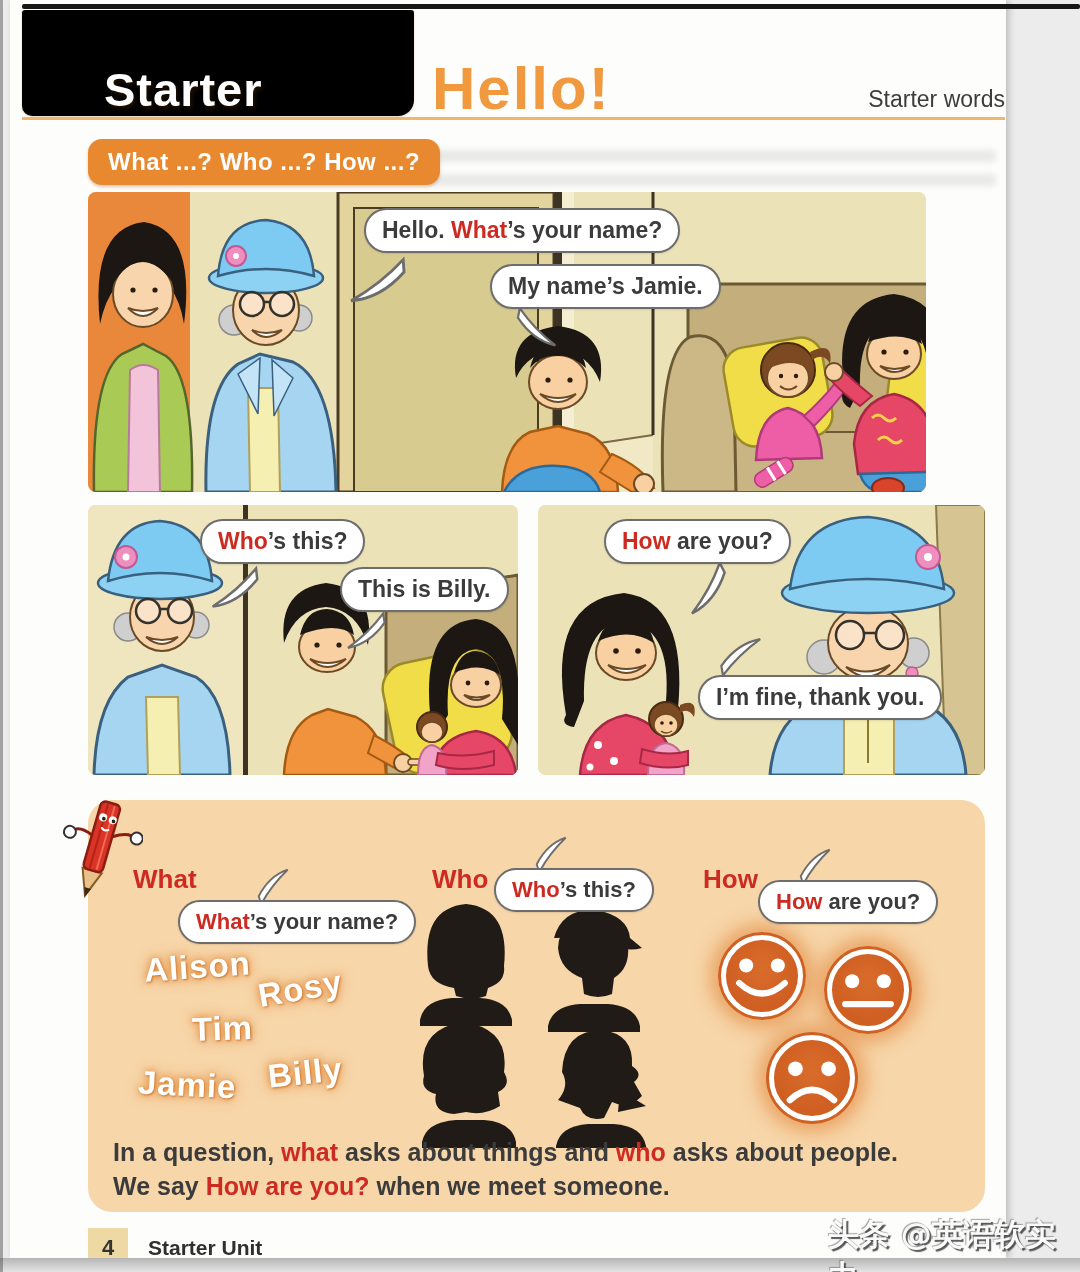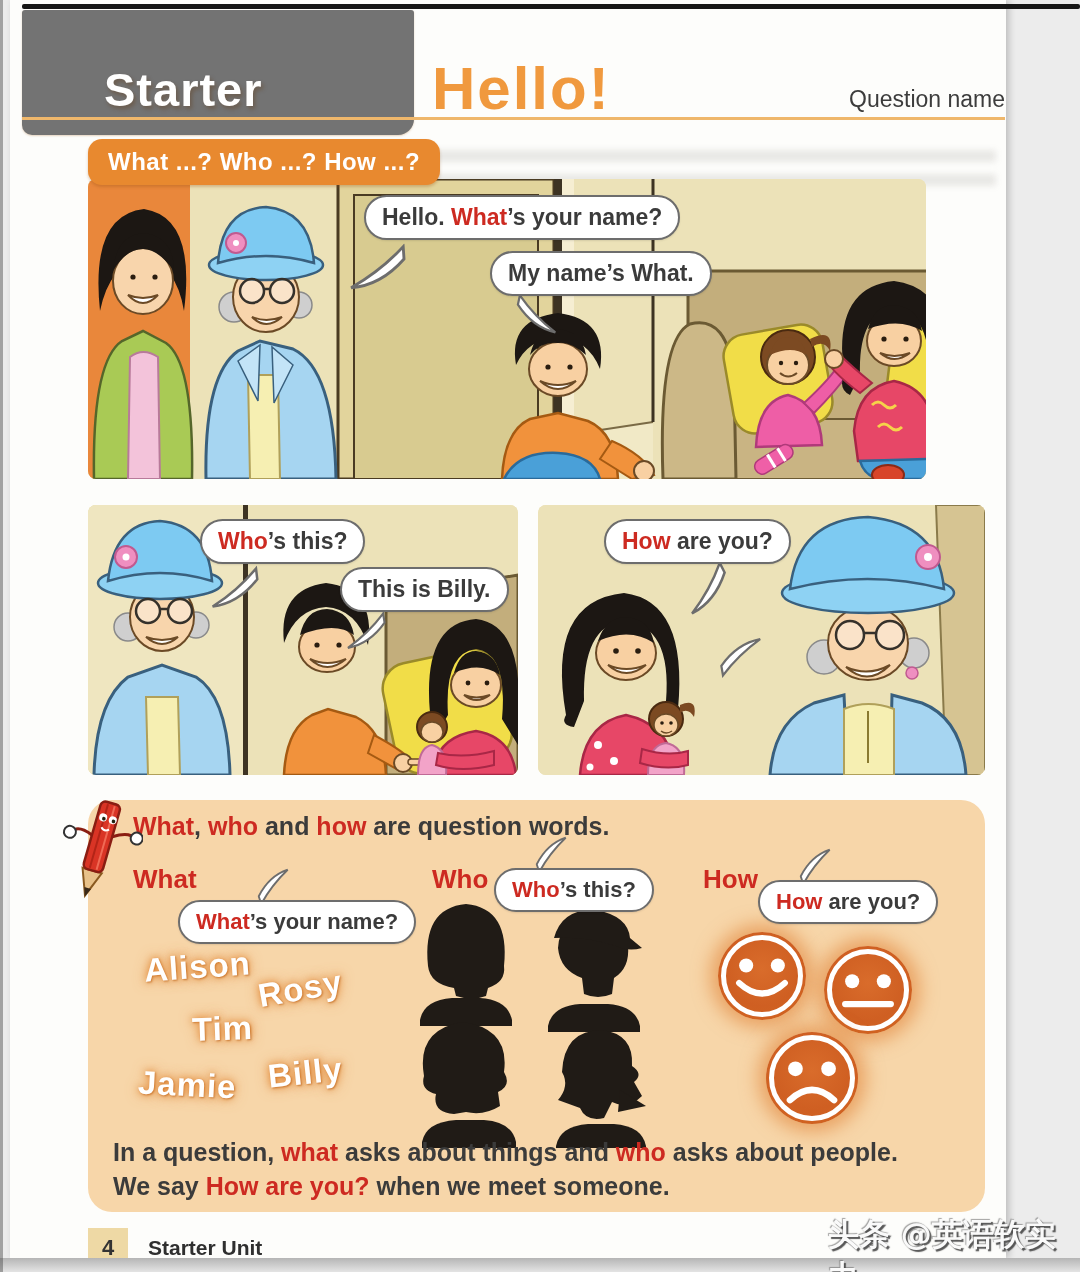--- a/index.html
+++ b/index.html
@@ -11,42 +11,42 @@
 
   
   .left-edge{position:absolute;left:0;top:0;width:3px;height:1272px;background:#4a4a4a;opacity:.45;z-index:8;}
   .page{position:absolute;left:10px;top:0;width:996px;height:1258px;background:#fdfdfb;
         box-shadow:3px 0 7px rgba(0,0,0,.20);z-index:1;}
   .top-edge-line{position:absolute;left:22px;top:4px;width:1058px;height:5px;background:#161616;z-index:8;border-radius:2px;}
   .bottom-band{position:absolute;left:0;top:1258px;width:1080px;height:14px;
         background:linear-gradient(180deg,#b5b5b5,#e4e4e4);z-index:7;}
 
   
-  .unit-tab{position:absolute;left:22px;top:10px;width:392px;height:125px;background:#737373;
+  .unit-tab{position:absolute;left:22px;top:10px;width:392px;height:106px;background:#000000;
         border-radius:3px 3px 16px 10px;z-index:2;box-shadow:0 1px 2px rgba(160,90,20,.25);}
   .unit-tab .unit-word{position:absolute;left:82px;top:52px;font-size:47px;font-weight:bold;color:#ffffff;
         letter-spacing:1px;text-shadow:2px 3px 4px rgba(95,50,5,.35);}
   .hello-title{position:absolute;left:432px;top:54px;font-size:60px;font-weight:bold;color:#f0993e;
         letter-spacing:2px;z-index:2;}
   .header-rule{position:absolute;left:22px;top:117px;width:983px;height:3px;background:#efb76b;z-index:2;}
   .topic-label{position:absolute;left:815px;top:86px;width:190px;text-align:right;font-size:23px;color:#3c3c3c;z-index:2;}
 
   
   .q-badge{position:absolute;left:88px;top:139px;background:#e8892f;color:#fff;font-size:24px;font-weight:bold;
         padding:9px 20px;border-radius:14px;z-index:3;letter-spacing:.5px;box-shadow:0 2px 3px rgba(150,80,20,.3);}
 
   
   .bleed{position:absolute;filter:blur(3px);z-index:2;
         background:repeating-linear-gradient(180deg,rgba(120,118,110,.28) 0 12px,transparent 12px 24px);}
   .bleed.b1{left:430px;top:150px;width:566px;height:36px;opacity:.55;}
   .bleed.b2{left:610px;top:1130px;width:350px;height:74px;opacity:.14;}
 
   
   .panel{position:absolute;background:#ece2b8;border-radius:8px;overflow:hidden;z-index:2;}
-  .panel-1{left:88px;top:179px;width:838px;height:300px;text-align:center;}
+  .panel-1{left:88px;top:192px;width:838px;height:300px;text-align:center;}
   .panel-2{left:88px;top:505px;width:430px;height:270px;}
   .panel-3{left:538px;top:505px;width:447px;height:270px;}
   .scene{position:absolute;left:0;top:0;z-index:1;}
 
   
   .bubble{position:absolute;background:#fff;border:2.5px solid #6d6d6d;border-radius:24px;
         padding:7px 16px;font-size:23px;font-weight:bold;color:#3b3b3b;white-space:nowrap;z-index:4;
         box-shadow:0 1px 2px rgba(0,0,0,.10);}
   .seg-red{color:#cd2a21;}
   .seg-dark{color:#3b3b3b;}
@@ -104,21 +104,21 @@
 
   <div class="page"></div>
   <div class="left-edge"></div>
   <div class="top-edge-line"></div>
 
   <div class="unit-tab">
     <span class="unit-word">Starter</span>
   </div>
   <div class="hello-title">Hello!</div>
   <div class="header-rule"></div>
-  <div class="topic-label">Question name</div>
+  <div class="topic-label">Starter words</div>
 
   <div class="q-badge">What ...? Who ...? How ...?</div>
 
   <div class="bleed b1"></div>
   <div class="bleed b2"></div>
 
   <div class="panel panel-1">
     <svg class="scene" width="897" height="300" viewBox="0 0 897 300">
       <rect x="0" y="0" width="897" height="300" fill="#ece2b8"></rect>
       <rect x="0" y="0" width="102" height="300" fill="#e9873b"></rect>
@@ -208,21 +208,21 @@
       <path d="M772,282 Q776,296 790,300 L846,300 Q852,288 842,280 Z" fill="#4aa0d8" stroke="#2a6a9a" stroke-width="2.5"></path>
       <ellipse cx="800" cy="296" rx="16" ry="10" fill="#d8452a" stroke="#8a2a16" stroke-width="2"></ellipse>
     </svg>
     <svg class="tail" style="left:268px;top:58px;transform:rotate(18deg);" width="46" height="64" viewBox="0 0 40 54">
         <path d="M34,2 Q22,28 2,50 Q26,40 38,12 Z"></path>
       </svg>
     <svg class="tail" style="left:430px;top:112px;transform:scaleX(-1) rotate(10deg);" width="36" height="48" viewBox="0 0 40 54">
         <path d="M34,2 Q22,28 2,50 Q26,40 38,12 Z"></path>
       </svg>
     <div class="bubble" style="left:276px;top:16px;"><span class="seg-dark">Hello. </span><span class="seg-red">What</span><span class="seg-dark">’s your name?</span></div>
-    <div class="bubble" style="left:402px;top:72px;"><span class="seg-dark">My name’s What.</span></div>
+    <div class="bubble" style="left:402px;top:72px;"><span class="seg-dark">My name’s Jamie.</span></div>
   </div>
 
   <div class="panel panel-2">
     <svg class="scene" width="430" height="270" viewBox="0 0 430 270">
       <rect x="0" y="0" width="430" height="270" fill="#ece2b8"></rect>
       <rect x="0" y="0" width="155" height="270" fill="#efe6c0"></rect>
       <rect x="155" y="0" width="5" height="270" fill="#3d3323"></rect>
       <polygon points="298,92 430,70 430,270 298,270" fill="#c3ae7c" stroke="#6b5a33" stroke-width="3"></polygon>
       <g transform="rotate(-12 360 205)">
           <rect x="300" y="150" width="118" height="112" rx="26" fill="#f1dd48" stroke="#9a8a2a" stroke-width="2.5"></rect>
@@ -316,20 +316,21 @@
       <circle cx="374" cy="168" r="6" fill="#ef8fc0" stroke="#c05a90" stroke-width="1.5"></circle>
       <path d="M308,162 Q330,182 352,160 Q330,172 308,162 Z" fill="#fff" stroke="#6b4a26" stroke-width="2"></path>
     </svg>
     <svg class="tail" style="left:150px;top:56px;transform:rotate(-5deg);" width="40" height="56" viewBox="0 0 40 54">
         <path d="M34,2 Q22,28 2,50 Q26,40 38,12 Z"></path>
       </svg>
     <svg class="tail" style="left:184px;top:126px;transform:rotate(192deg);" width="36" height="50" viewBox="0 0 40 54">
         <path d="M34,2 Q22,28 2,50 Q26,40 38,12 Z"></path>
       </svg>
     <div class="bubble" style="left:66px;top:14px;"><span class="seg-red">How</span><span class="seg-dark"> are you?</span></div>
+    <div class="bubble" style="left:160px;top:170px;"><span class="seg-dark">I’m fine, thank you.</span></div>
   </div>
 
   <div class="summary">
 
     <svg class="pencil" viewBox="0 0 86 120">
       <g transform="rotate(16 43 60)">
         <path d="M30,78 L50,78 L40,104 Z" fill="#e8c28a" stroke="#8a5a20" stroke-width="2"></path>
         <path d="M37,96 L44,96 L40,105 Z" fill="#3a2a1a"></path>
         <rect x="30" y="8" width="20" height="70" rx="5" fill="#d93425" stroke="#8a1d12" stroke-width="2.5"></rect>
         <line x1="37" y1="10" x2="37" y2="76" stroke="#b32417" stroke-width="2"></line>
@@ -339,21 +340,20 @@
         <circle cx="37" cy="25" r="1.8" fill="#221"></circle>
           <circle cx="47" cy="25" r="1.8" fill="#221"></circle>
         <path d="M37,34 Q41,38 45,34" fill="none" stroke="#fff" stroke-width="2"></path>
         <path d="M30,44 Q14,38 10,46" fill="none" stroke="#8a1d12" stroke-width="3"></path>
         <circle cx="8" cy="47" r="6" fill="#fff" stroke="#333" stroke-width="2"></circle>
         <path d="M50,40 Q66,30 72,36" fill="none" stroke="#8a1d12" stroke-width="3"></path>
         <circle cx="74" cy="35" r="6" fill="#fff" stroke="#333" stroke-width="2"></circle>
       </g>
     </svg>
 
-    <div class="intro-line"><span class="seg-red">What</span><span class="seg-dark">, </span><span class="seg-red">who</span><span class="seg-dark"> and </span><span class="seg-red">how</span><span class="seg-dark"> are question words.</span></div>
 
     <div class="col-header col-what">What</div>
     <div class="col-header col-who">Who</div>
     <div class="col-header col-how">How</div>
 
     <svg class="tail" style="left:170px;top:64px;transform:rotate(184deg);" width="30" height="44" viewBox="0 0 40 54">
         <path d="M34,2 Q22,28 2,50 Q26,40 38,12 Z"></path>
       </svg>
     <svg class="tail" style="left:448px;top:32px;transform:rotate(184deg);" width="30" height="44" viewBox="0 0 40 54">
         <path d="M34,2 Q22,28 2,50 Q26,40 38,12 Z"></path>

